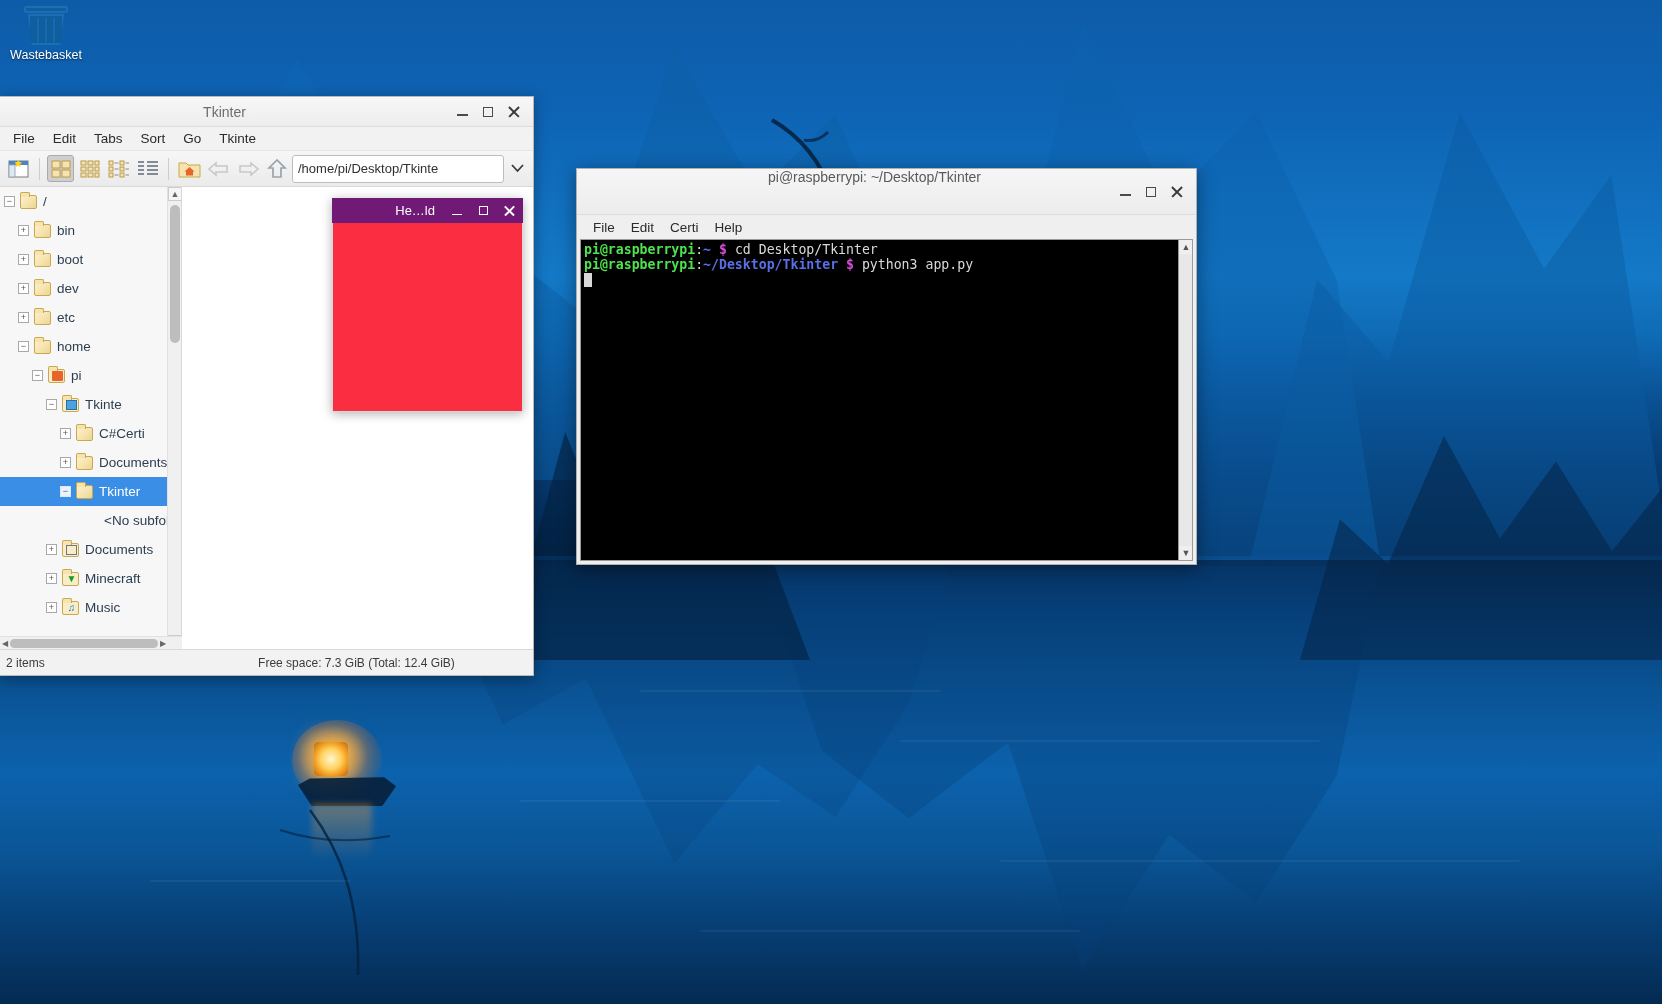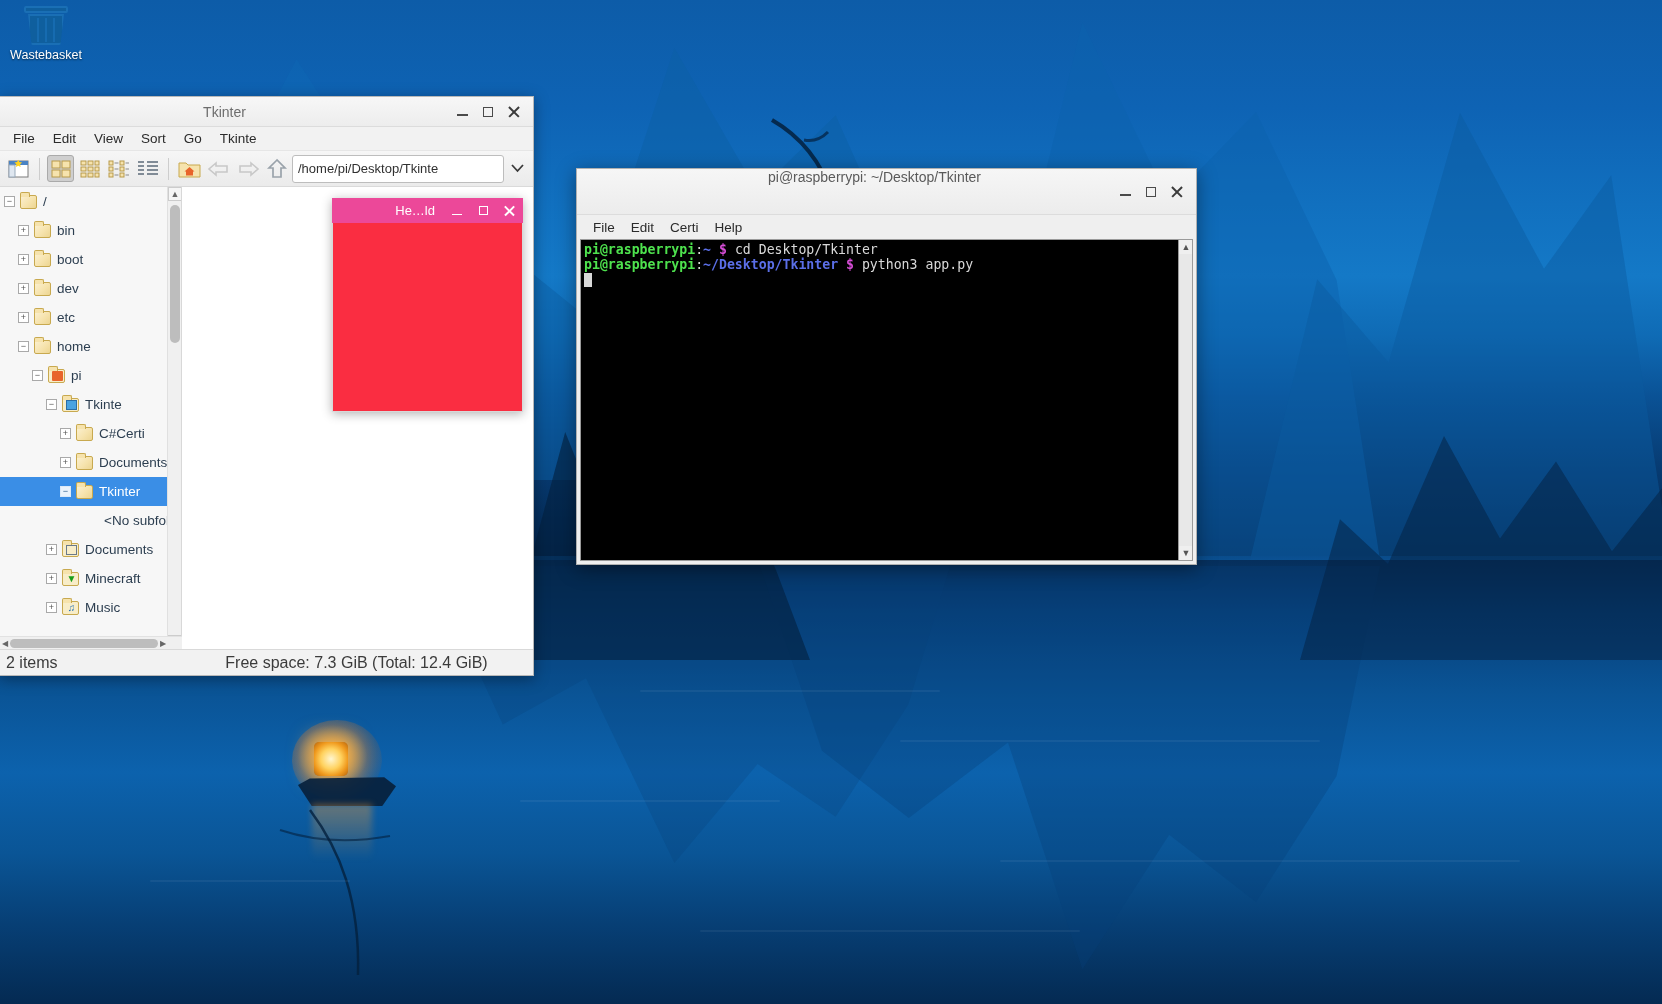--- a/index.html
+++ b/index.html
@@ -270,21 +270,21 @@
     transform: scaleX(-1); transform-origin: center;
   }
   .file-icon-doc .lines { position: absolute; left: 10px; top: 26px; width: 60px; }
   .file-icon-doc .lines i {
     display: block; height: 2.4px; background: #1b1b1b; margin-bottom: 5.3px;
   }
   .file-label { font-size: 13px; color: #222; }
 
   .fm-statusbar {
     height: 26px; background: #f2f2f2; border-top: 1px solid #d9d9d9;
-    display: flex; align-items: center; font-size: 16px; color: #3b3b3b;
+    display: flex; align-items: center; font-size: 12px; color: #3b3b3b;
     padding: 0 6px;
   }
   .sb-left { width: 180px; }
   .sb-right { flex: 1; text-align: center; }
   .fm-hscroll {
     position: absolute; left: 0; bottom: 26px; width: 182px; height: 13px;
     background: #f0f0f0; border-top: 1px solid #e2e2e2;
   }
   .hs-thumb {
     position: absolute; left: 10px; top: 2px; width: 148px; height: 9px;
@@ -294,21 +294,21 @@
     position: absolute; top: 1px; width: 10px; height: 11px;
     display: flex; align-items: center; justify-content: center; font-size: 8px; color: #666;
   }
 
   
   #tk-window {
     position: absolute; left: 332px; top: 198px; width: 191px; height: 214px;
     box-shadow: 0 2px 10px rgba(0,0,0,.3);
   }
   .tk-titlebar {
-    height: 25px; background: #ec4899; display: flex; align-items: center;
+    height: 25px; background: #701a75; display: flex; align-items: center;
     justify-content: flex-end; padding-right: 2px; gap: 2px;
   }
   .tk-title {
     flex: 1; text-align: right; color: #ffffff; font-size: 13px; padding-right: 8px;
     overflow: hidden; white-space: nowrap;
   }
   .tkbtn {
     width: 24px; height: 22px; display: flex; align-items: center; justify-content: center; cursor: default;
   }
   .tkbtn .g-min { width: 10px; height: 1.8px; background: #fff; margin-top: 8px; }
@@ -423,21 +423,21 @@
         </div>
       <div class="wbtn">
           <span class="cls-g"></span>
         </div>
     </div>
   </div>
 
   <div class="fm-menubar">
     <div class="fm-menu-item">File</div>
     <div class="fm-menu-item">Edit</div>
-    <div class="fm-menu-item">View</div>
+    <div class="fm-menu-item">Tabs</div>
     <div class="fm-menu-item">Sort</div>
     <div class="fm-menu-item">Go</div>
     <div class="fm-menu-item">Tkinte</div>
   </div>
 
   <div class="fm-toolbar">
     <div class="tb-btn">
       <svg width="22" height="20" viewBox="0 0 22 20">
         <rect x="1" y="2" width="19" height="16" fill="#fff" stroke="#7a7a7a"></rect>
         <rect x="1" y="2" width="19" height="4" fill="#4a83c4"></rect>

